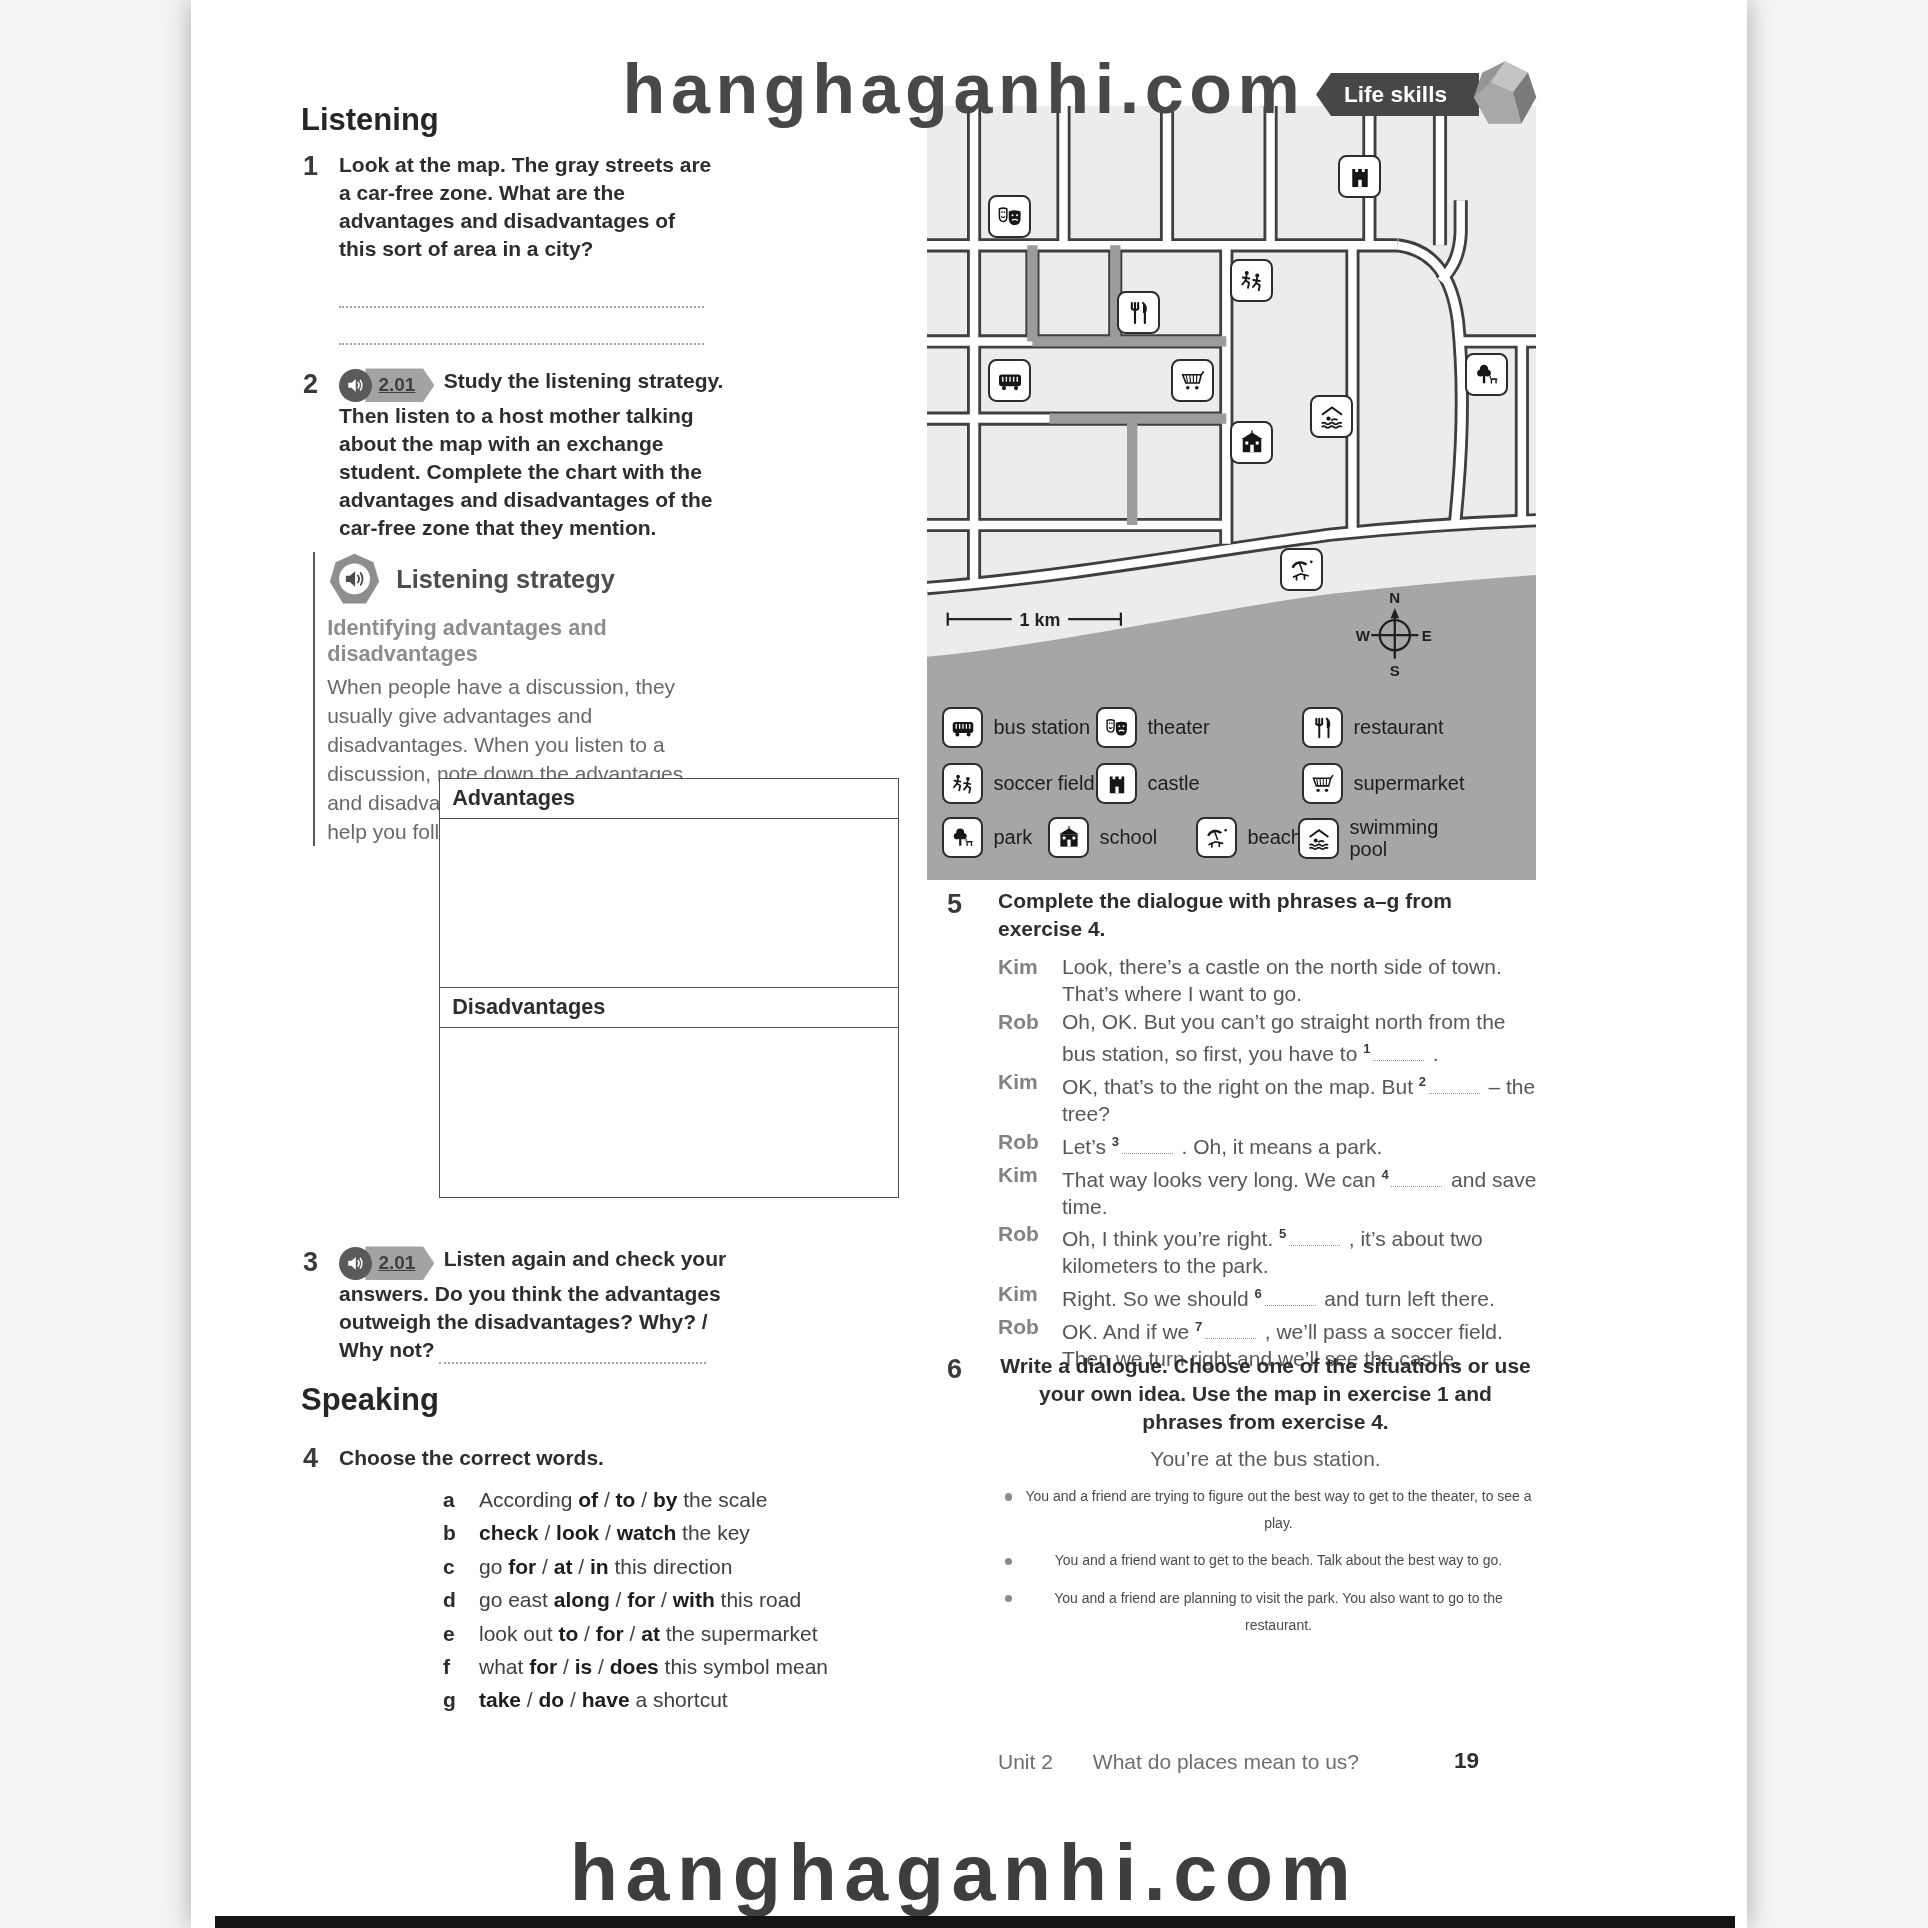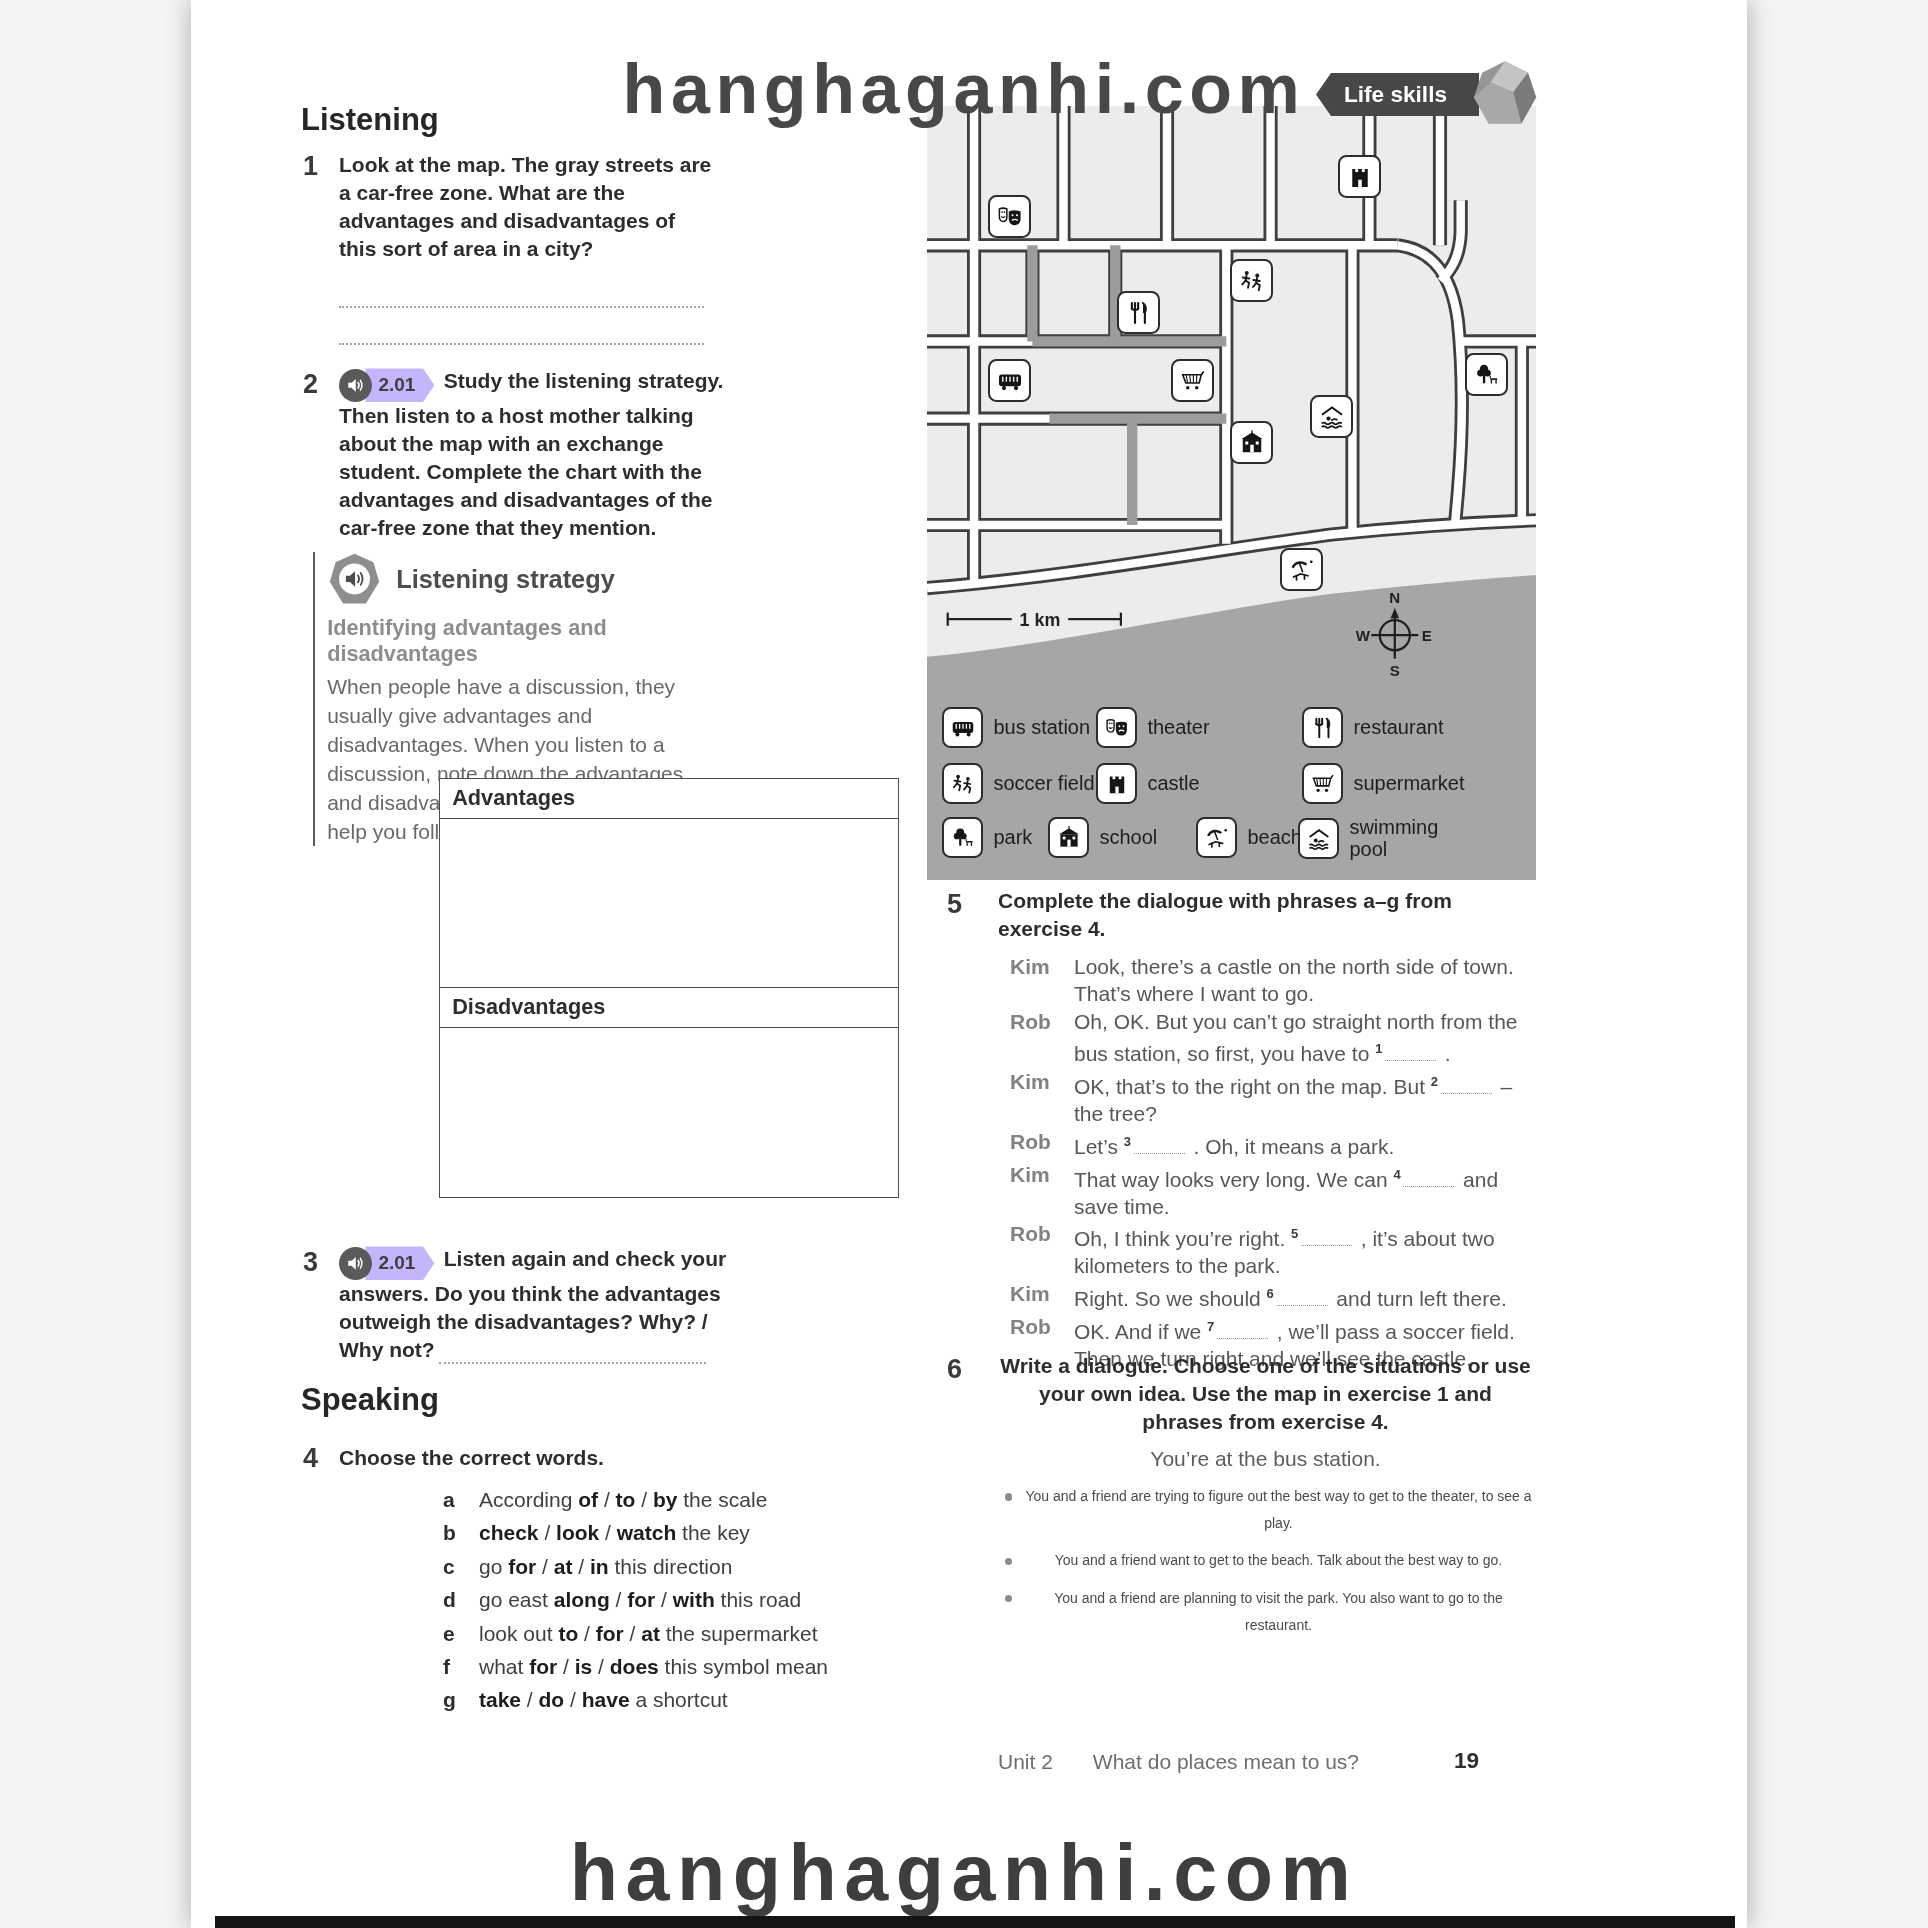--- a/index.html
+++ b/index.html
@@ -41,23 +41,24 @@
   .dotline { border-bottom:2.8px dotted #a2a2a2; height:0; }
 
   
   .audio-badge { display:inline-flex; align-items:center; vertical-align:-8.5px; margin-right:9.4px; }
   .audio-circle {
     width:33px; height:33px; border-radius:50%; background:#5a5a5a;
     display:inline-flex; align-items:center; justify-content:center; z-index:2;
   }
   .audio-circle svg { width:22.6px; height:22.6px; }
   .audio-track {
-    background:#c4b5fd; color:#3f3f3f; font-weight:700; font-size:19px;
+    background:#a3a3a3; color:#3f3f3f; font-weight:700; font-size:19px;
     padding:2.8px 19px 2.8px 13px; margin-left:-6.6px;
     clip-path:polygon(0 0, calc(100% - 11.3px) 0, 100% 50%, calc(100% - 11.3px) 100%, 0 100%);
+    text-decoration:underline;
   }
 
   
   .strategy { border-left:2.8px solid #5a5a5a; padding-left:12.2px; }
   .strategy-head { display:flex; align-items:center; gap:14px; }
   .strategy-head svg { width:55px; height:55px; flex:0 0 55px; }
   .strategy-title { font-size:25.4px; font-weight:800; color:#4d4d4d; }
   .strategy-sub { margin-top:7.5px; font-size:21.7px; font-weight:700; color:#8d8d8d; }
   .strategy-body { margin-top:5.6px; font-size:21px; line-height:29px; color:#686868; }
 
@@ -65,21 +66,21 @@
   .chart { border:1.9px solid #4e4e4e; background:#fff; }
   .chart-header { border-bottom:1.9px solid #4e4e4e; padding:5.6px 12.2px; font-size:21.7px; font-weight:700; color:#2d2d2d; height:40px; }
   .chart-space1 { height:169px; border-bottom:1.9px solid #4e4e4e; }
 
   
   .choice-row { display:flex; margin-bottom:9.4px; font-size:21px; color:#3f3f3f; }
   .choice-letter { width:36px; font-weight:700; color:#2d2d2d; flex:0 0 36px; }
   .choice-text b { color:#1d1d1d; }
 
   
-  .dialogue-row { display:flex; margin-bottom:0.9px;margin-left:12px; }
+  .dialogue-row { display:flex; margin-bottom:0.9px; }
   .dialogue-speaker { width:64px; flex:0 0 64px; font-weight:700; color:#828282; font-size:21px; line-height:27px; }
   .dialogue-text { flex:1; font-size:21px; line-height:27px; color:#575757; }
   .dialogue-text sup { font-size:0.62em; font-weight:700; color:#3a3a3a; }
   .blank { display:inline-block; width:51px; height:11.3px; border-bottom:1.9px dotted #919191; margin:0 2.8px; }
 
   
   .bullets { list-style:none; margin-top:9.4px; }
   .bullets li { position:relative; padding-left:26px; font-size:14px; line-height:27px; color:#4a4a4a; margin-bottom:10.4px; }
   .bullets li::before { content:""; position:absolute; left:6.6px; top:10.4px; width:7.5px; height:7.5px; border-radius:50%; background:#8b8b8b; }
 

